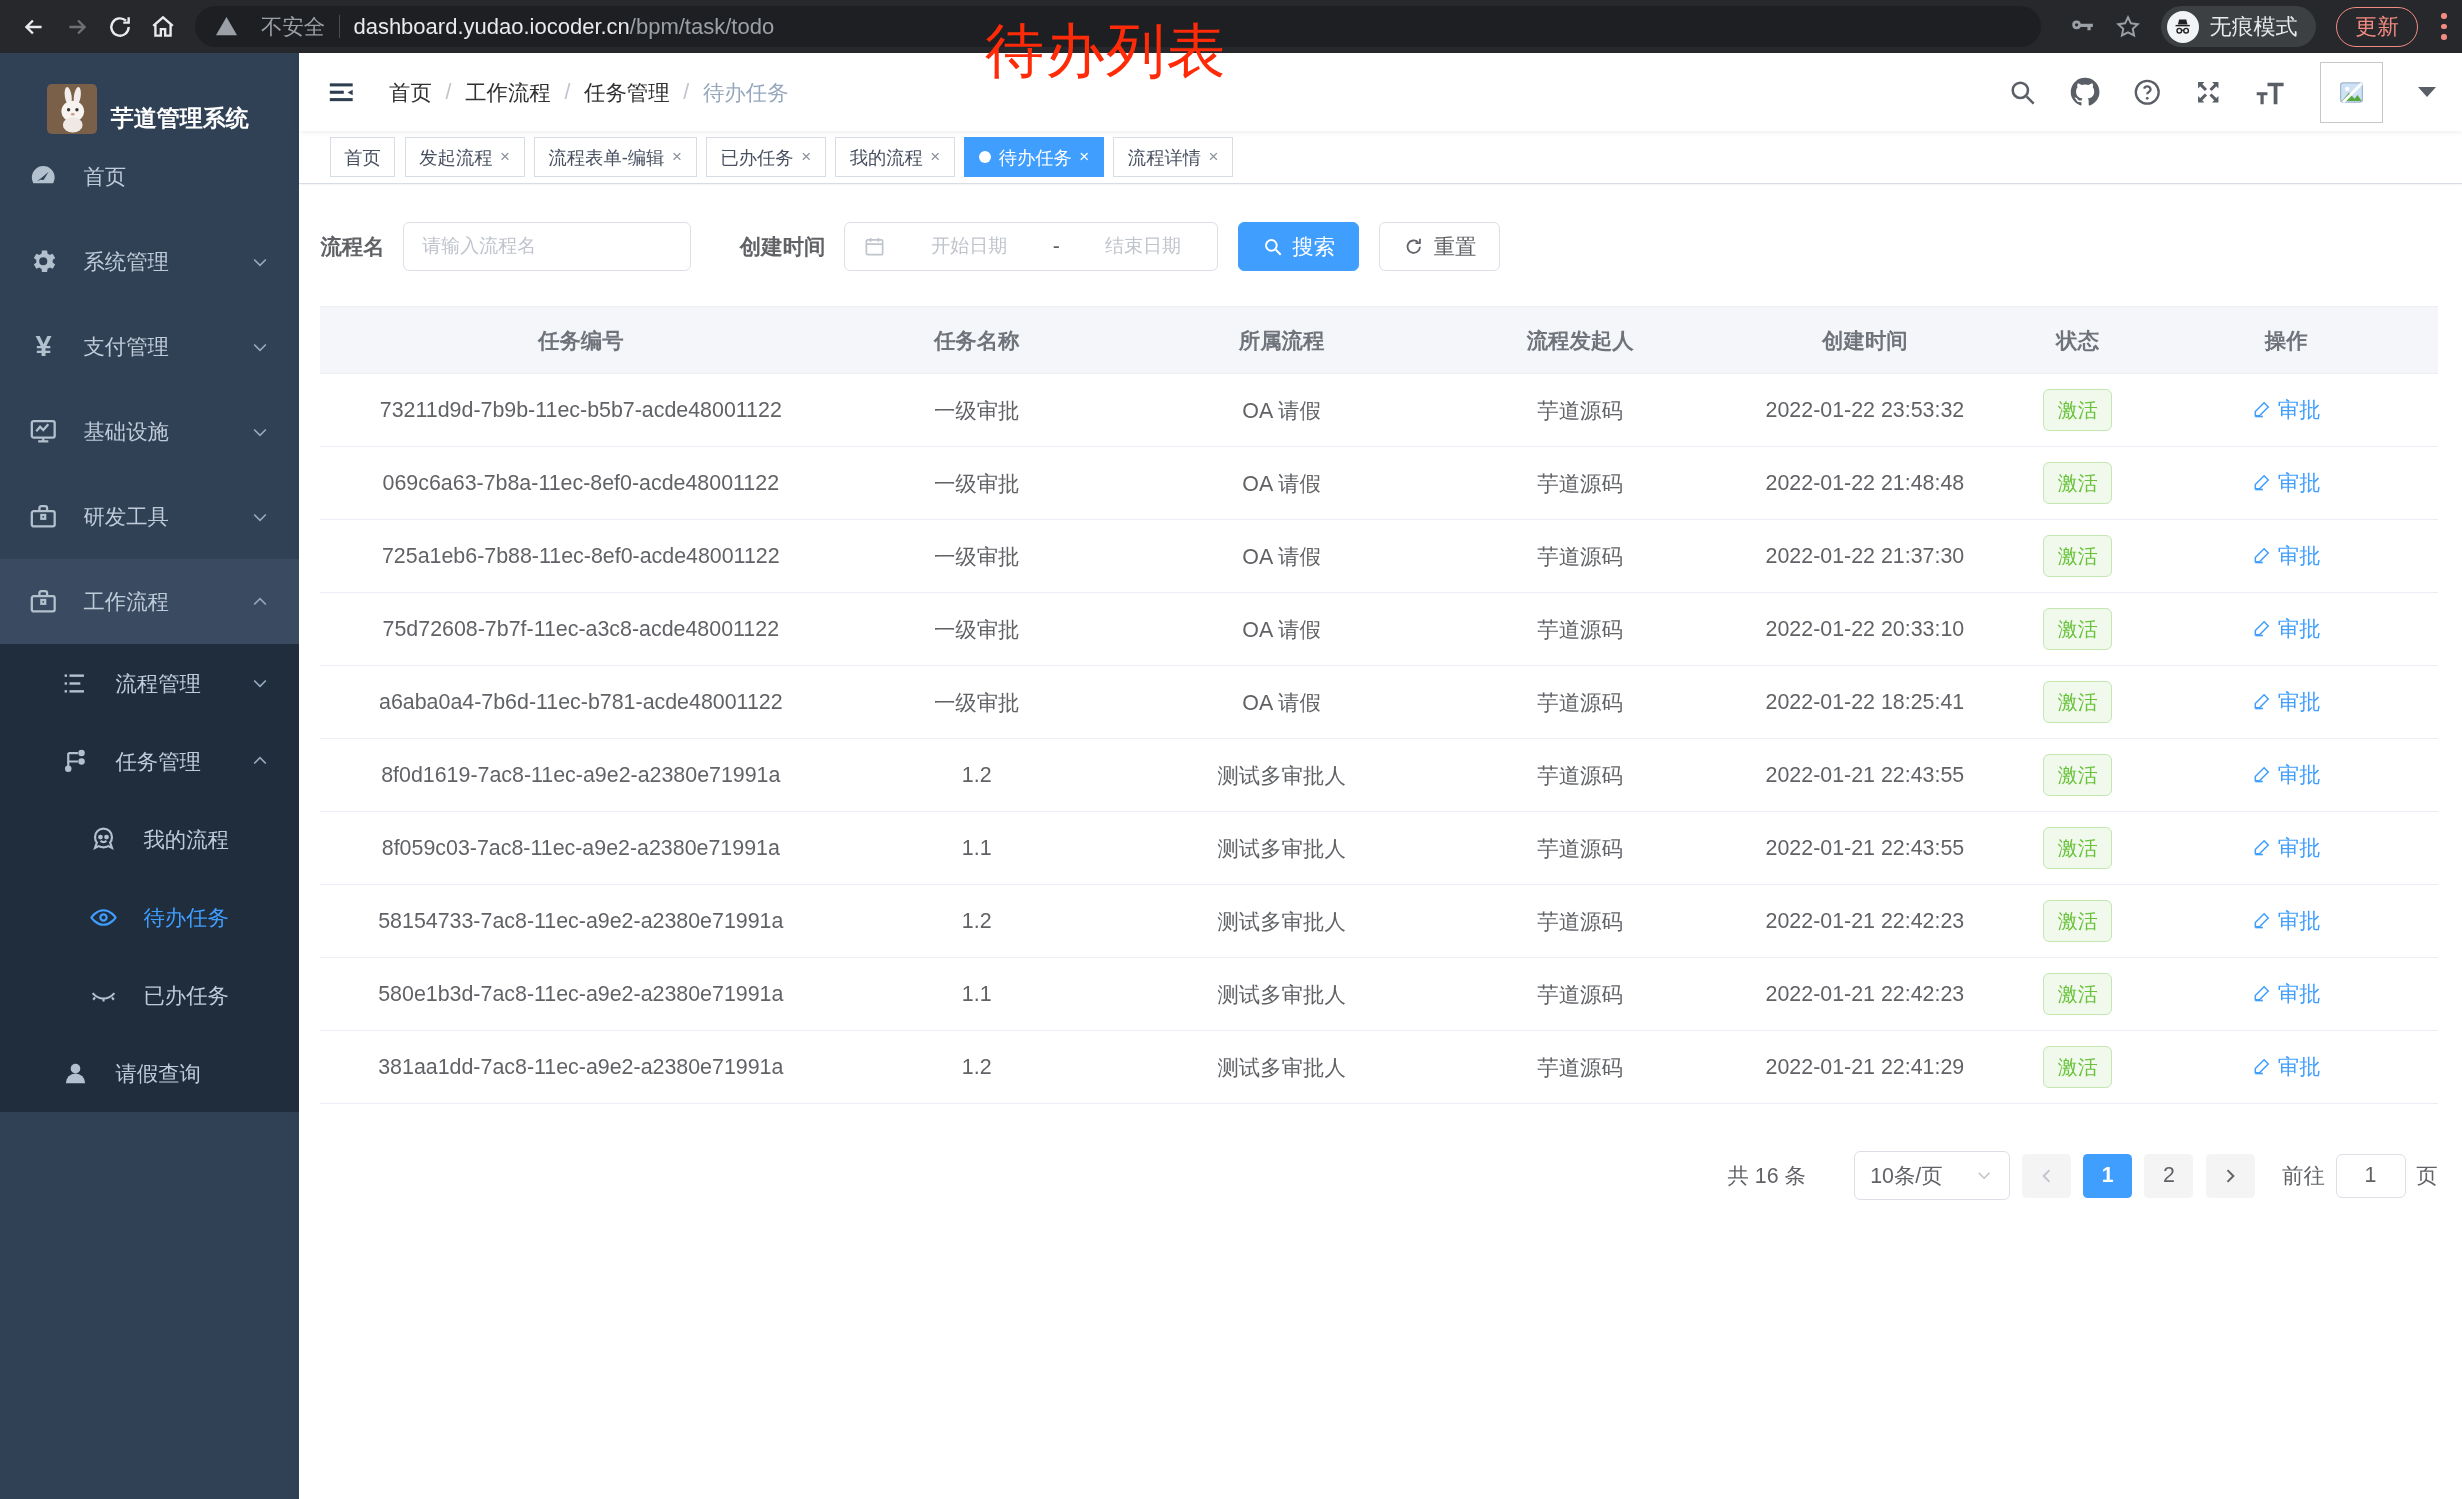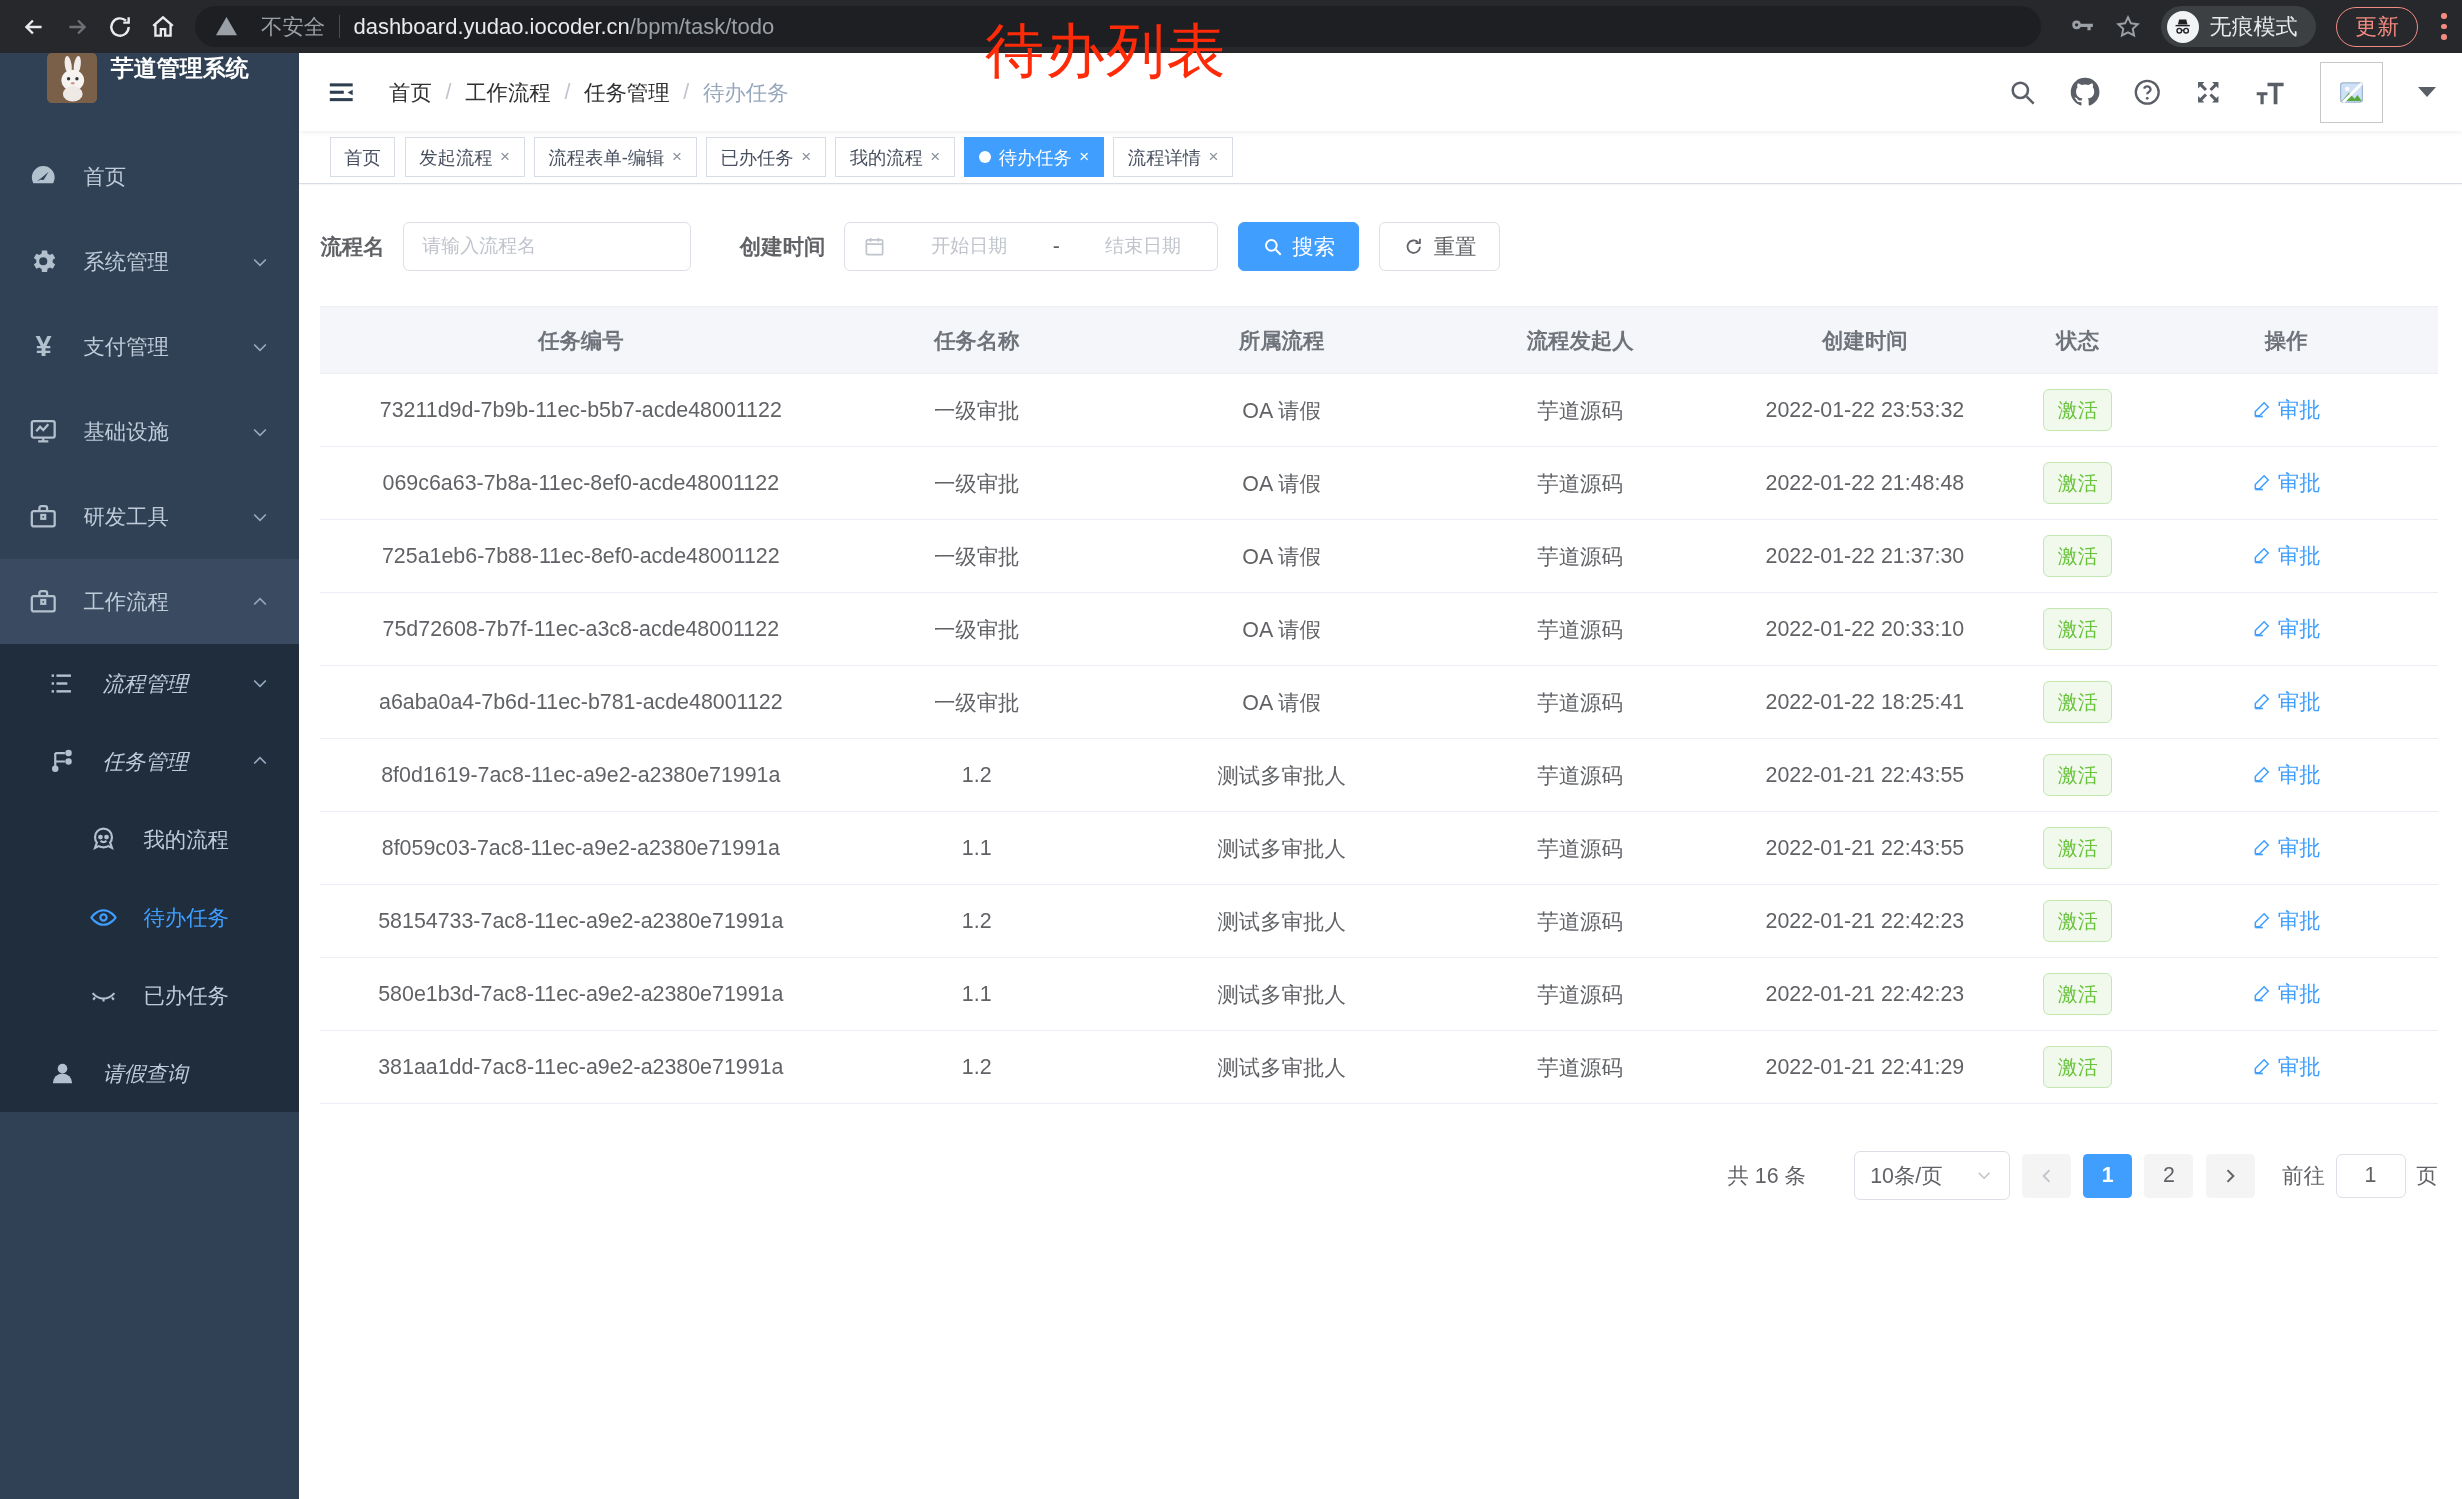--- a/index.html
+++ b/index.html
@@ -22,29 +22,29 @@
   .update-btn { height:40px; border:1.5px solid #f28b82; color:#f28b82; border-radius:20px; display:flex; align-items:center; padding:0 18.3px; font-size:22px; }
   .kebab { display:flex; flex-direction:column; gap:5.3px; padding:3.1px; }
   .kebab i { width:5.3px; height:5.3px; border-radius:50%; background:#f28b82; }
 
   
   .annotation { position:absolute; left:985px; top:12.2px; font-size:59px; color:#ff2b08; z-index:50; letter-spacing:1.5px; }
 
   
   .app { display:flex; height:1446px; }
   .sidebar { width:299px; flex:0 0 299px; background:#304156; color:#bfcbd9; overflow:hidden; }
-  .logo-row { height:81px; display:flex; align-items:flex-start; padding-left:47px; gap:13.7px; }
+  .logo-row { height:81px; display:flex; align-items:flex-end; padding-left:47px; gap:13.7px; }
   .logo-img { width:50px; height:50px; border-radius:4.6px; flex:0 0 auto; }
   .logo-title { color:#fff; font-size:23px; font-weight:bold; white-space:nowrap; }
   .m-item { display:flex; align-items:center; height:85px; font-size:21.4px; cursor:pointer; }
   .m-item .mi { width:37px; display:flex; justify-content:center; color:#b3c0cd; flex:0 0 auto; }
   .m-item .ml { margin-left:21.4px; white-space:nowrap; }
   .m-item .chev { margin-left:auto; margin-right:29px; color:#97a8be; }
   .lv1 { padding-left:25px; }
-  .lv2 { padding-left:44px; height:78px;font-style:italic; }
+  .lv2 { padding-left:57px; height:78px; }
   .lv3 { padding-left:85px; height:78px; }
   .submenu { background:#1f2d3d; }
   .m-hl { background:#3a4b61; }
   .m-active { color:#409eff; }
   .m-active .mi { color:#409eff; }
 
   .main { flex:1; display:flex; flex-direction:column; background:#fff; min-width:0; }
 
   
   .navbar { height:78px; display:flex; align-items:center; padding:0 26px 0 21.4px; box-shadow:0 1.5px 6.1px rgba(0,21,41,.08); position:relative; z-index:5; background:#fff; }

